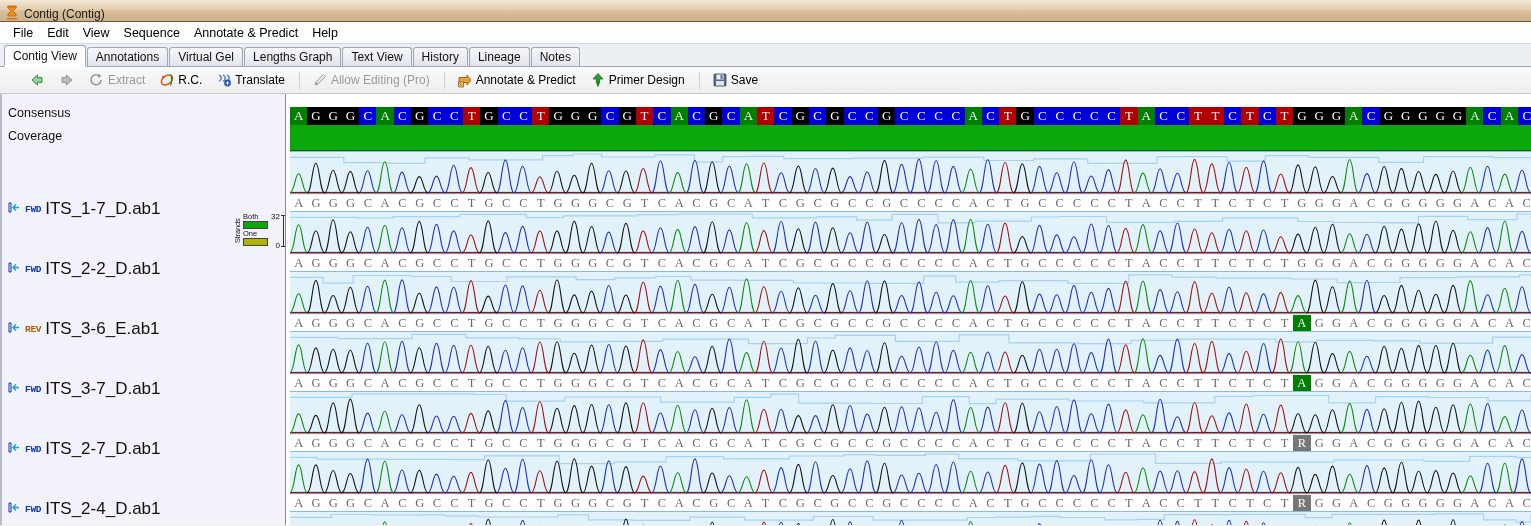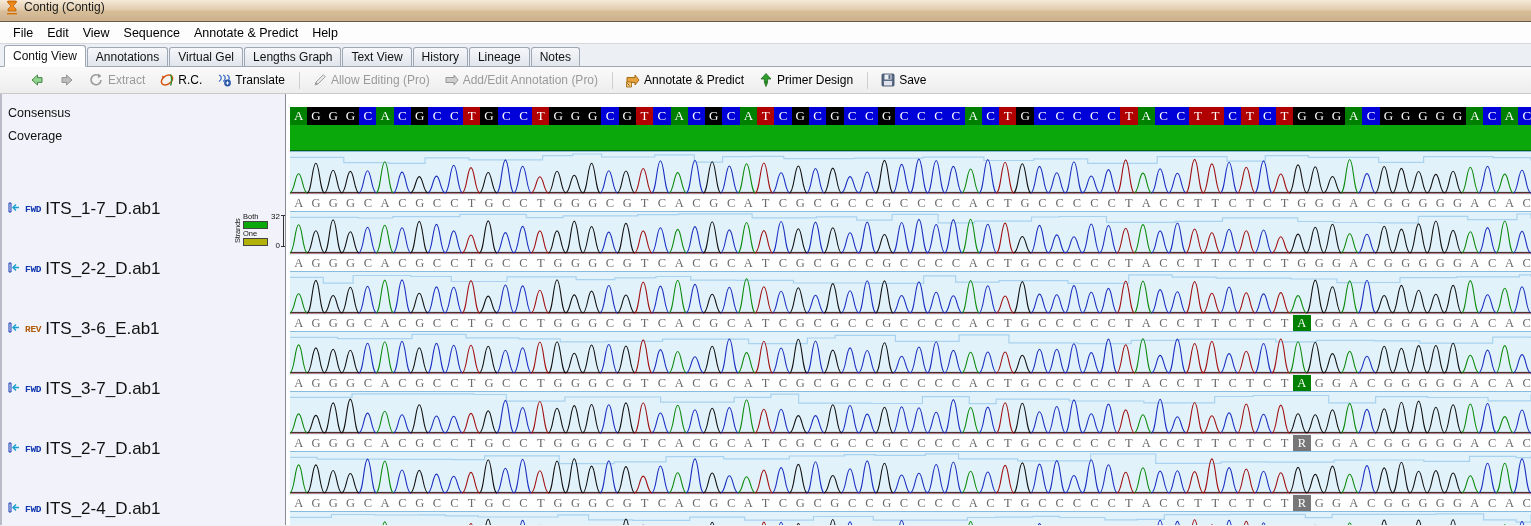--- a/index.html
+++ b/index.html
@@ -6,21 +6,21 @@
   body{
     width:1531px;height:526px;overflow:hidden;
     font-family:"Liberation Sans", sans-serif;
     font-size:12px;color:#000;background:#f0f0f0;
   }
   
   #titlebar{
     height:21px;width:1531px;position:relative;
     background:linear-gradient(to bottom,#f5e9d8 0%,#e2cdae 45%,#d7bd98 55%,#cbb28d 100%);
     border-bottom:1px solid #6b5a43;
-    display:flex;align-items:flex-start;
+    display:flex;align-items:flex-end;
   }
   #titlebar .tb-icon{width:16px;height:16px;margin-left:4px;margin-right:4px;position:relative;flex:none;}
   #titlebar .tb-icon svg{display:block;}
   #titlebar .tb-text{font-size:12px;color:#1a1a1a;white-space:nowrap;}
   
   #menubar{
     height:21px;background:#fdfdfd;border-bottom:1px solid #d7d7de;
     display:flex;align-items:center;padding-left:6px;
   }
   #menubar .mi{padding:2px 7px;font-size:12.5px;color:#000;white-space:nowrap;cursor:default;}
@@ -201,28 +201,20 @@
   <div class="tbtn disabled">
     <span>
       <svg class="ico" viewBox="0 0 16 16">
         <path d="M3 13l1-3 7.3-7.3 2 2L6 12z" fill="#e8e8e8" stroke="#9a9a9a" stroke-width="0.9"></path>
         <path d="M3 13l1-3 1.9 1.9z" fill="#9a9a9a"></path>
       </svg>
     </span>
     <span class="lbl">Allow Editing (Pro)</span>
   </div>
 
-  <div class="tbtn disabled">
-    <span>
-      <svg class="ico" viewBox="0 0 16 16">
-        <path d="M2 5.5h8V3l4 5-4 5v-2.5H2z" fill="#cfcfcf" stroke="#909090" stroke-width="0.9" stroke-linejoin="round"></path>
-      </svg>
-    </span>
-    <span class="lbl">Add/Edit Annotation (Pro)</span>
-  </div>
 
   <div class="sep"></div>
 
   <div class="tbtn">
     <span>
       <svg class="ico" viewBox="0 0 16 16">
         <path d="M2 5.5h8V3l4 5-4 5v-2.5H2z" fill="#e5a23c" stroke="#9c6208" stroke-width="0.9" stroke-linejoin="round"></path>
         <path d="M1.5 10h5v5h-5z" fill="#f5c87a" stroke="#9c6208" stroke-width="0.8"></path>
         <path d="M2.5 11.5l2 2" stroke="#7a4c05" stroke-width="1"></path>
       </svg>

